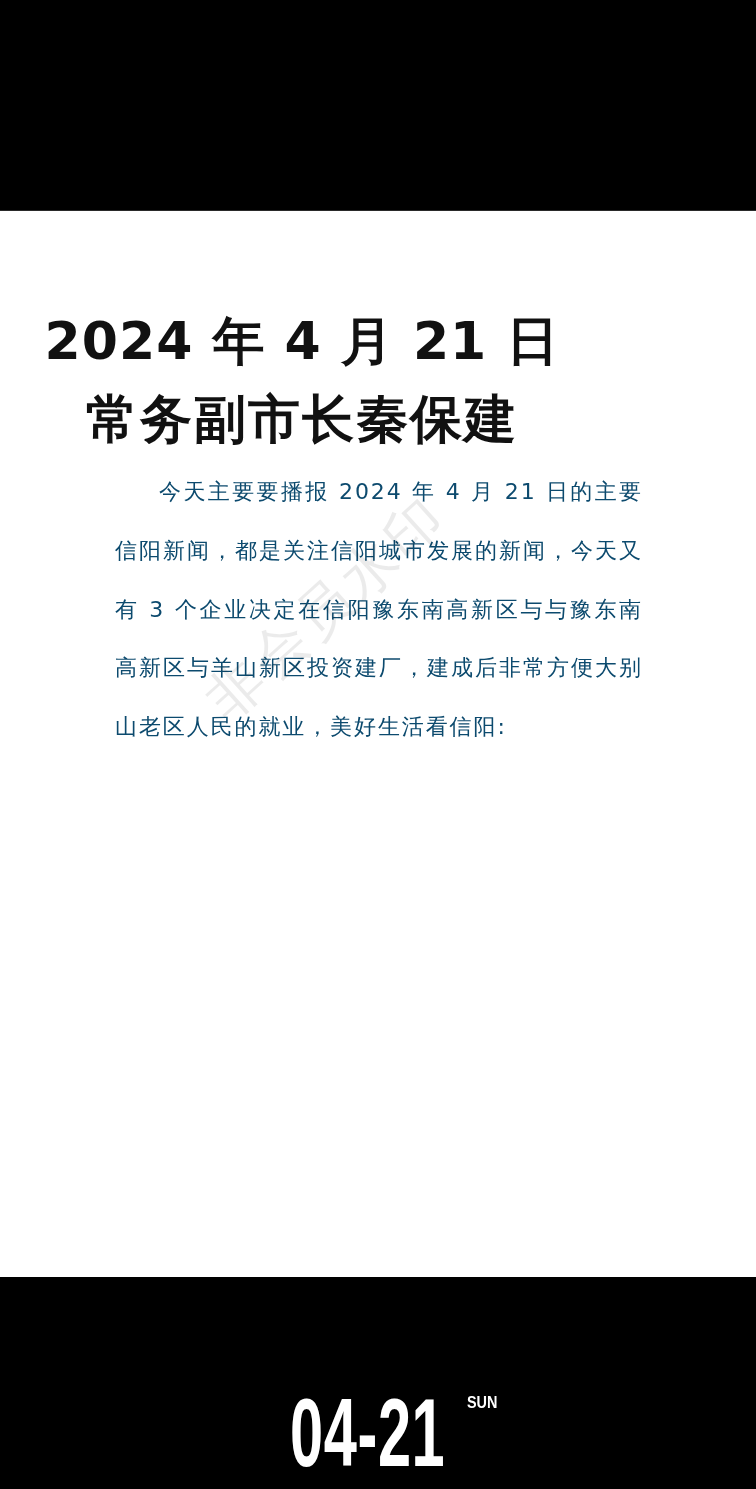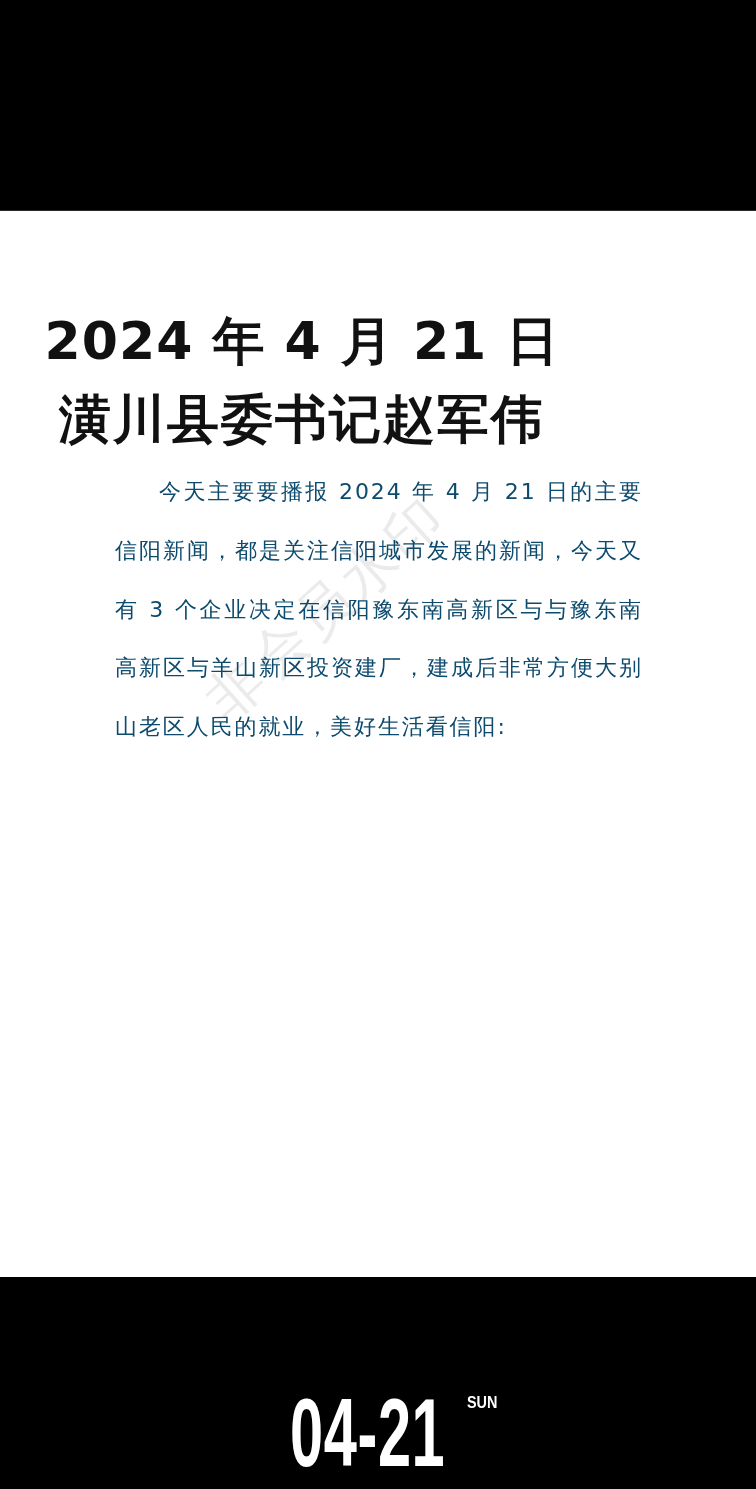--- a/index.html
+++ b/index.html
@@ -101,21 +101,21 @@
       transform-origin: left top;
     }
   </style>
 </head>
 <body>
 
 <div class="top-bar"></div>
 
 <div class="page">
   <div class="title l1">2024 年 4 月 21 日</div>
-  <div class="title l2">潢川县委书记赵军伟</div>
+  <div class="title l2">常务副市长秦保建</div>
 
   <div class="body-text">
     <p>今天主要要播报 2024 年 4 月 21 日的主要信阳新闻，都是关注信阳城市发展的新闻，今天又有 3 个企业决定在信阳豫东南高新区与与豫东南高新区与羊山新区投资建厂，建成后非常方便大别山老区人民的就业，美好生活看信阳:</p>
   </div>
 
   <div class="watermark">非会员水印</div>
 </div>
 
 <div class="bottom-bar">
   <div class="date-stamp">04-21</div>

